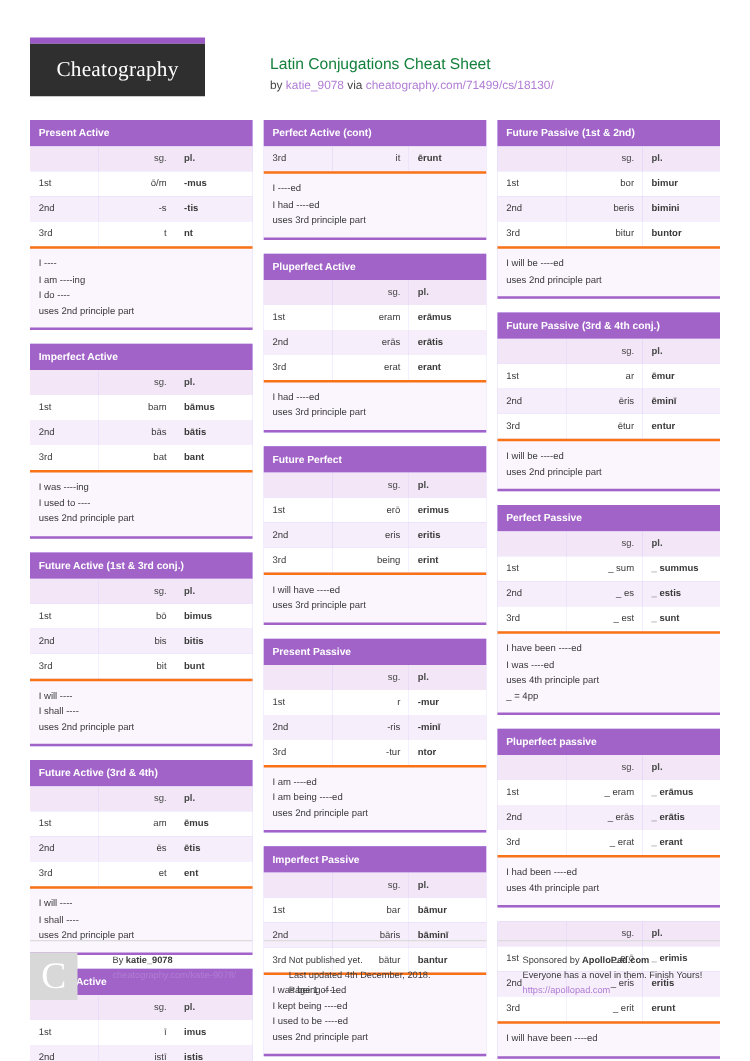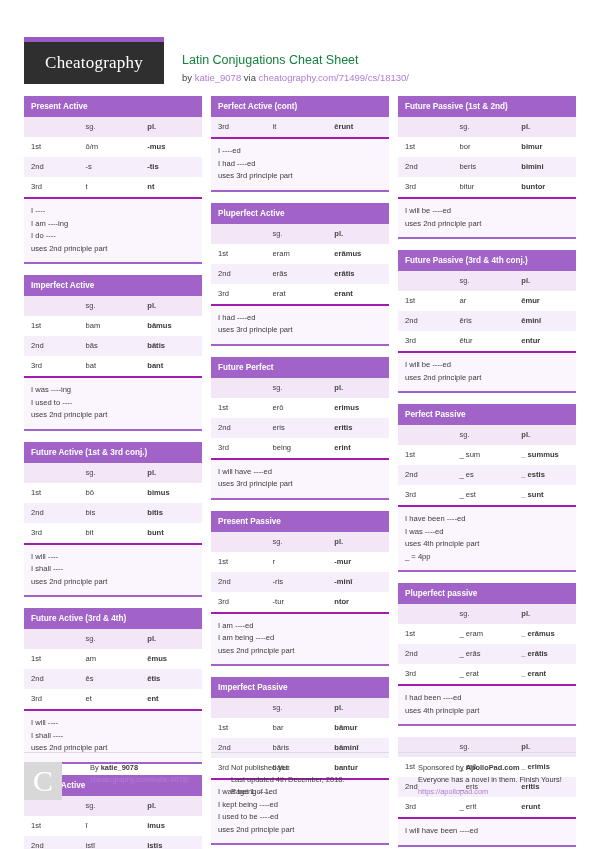--- a/index.html
+++ b/index.html
@@ -18,23 +18,24 @@
     width: 600px;
     height: 849px;
     position: relative;
     box-sizing: border-box;
     padding: 22px 24px 0 24px;
   }
 
   
   .header {
     display: flex;
-    align-items: flex-end;
+    align-items: center;
     height: 62px;
     margin-bottom: 12px;
+    gap: 34px;
   }
   .logo-box {
     width: 140px;
     flex: 0 0 140px;
     margin-right: 18px;
   }
   .logo-bar {
     height: 5px;
     background: #9b59c6;
     width: 140px;
@@ -105,26 +106,26 @@
     color: #3a3a3a;
     vertical-align: middle;
   }
   tr.head td {
     background: #f2e6f7;
     color: #4a4a4a;
   }
   tr.odd td { background: #ffffff; }
   tr.even td { background: #f6eefa; }
   td.c1 { width: 30%; margin-top: 28px; }
-  td.c2 { width: 35%; }
+  td.c2 { width: 35%; text-align: right; }
   td.c3 { width: 35%; font-weight: bold; }
 
   .note {
     background: #fbf5fd;
-    border-top: 2px solid #a21caf;
+    border-top: 2px solid #f97316;
     border-bottom: 2px solid #a163c8;
     padding: 6px 7px 7px 7px;
   }
   .note div {
     font-size: 7.6px;
     line-height: 12.5px;
     color: #3a3a3a;
   }
 
   

